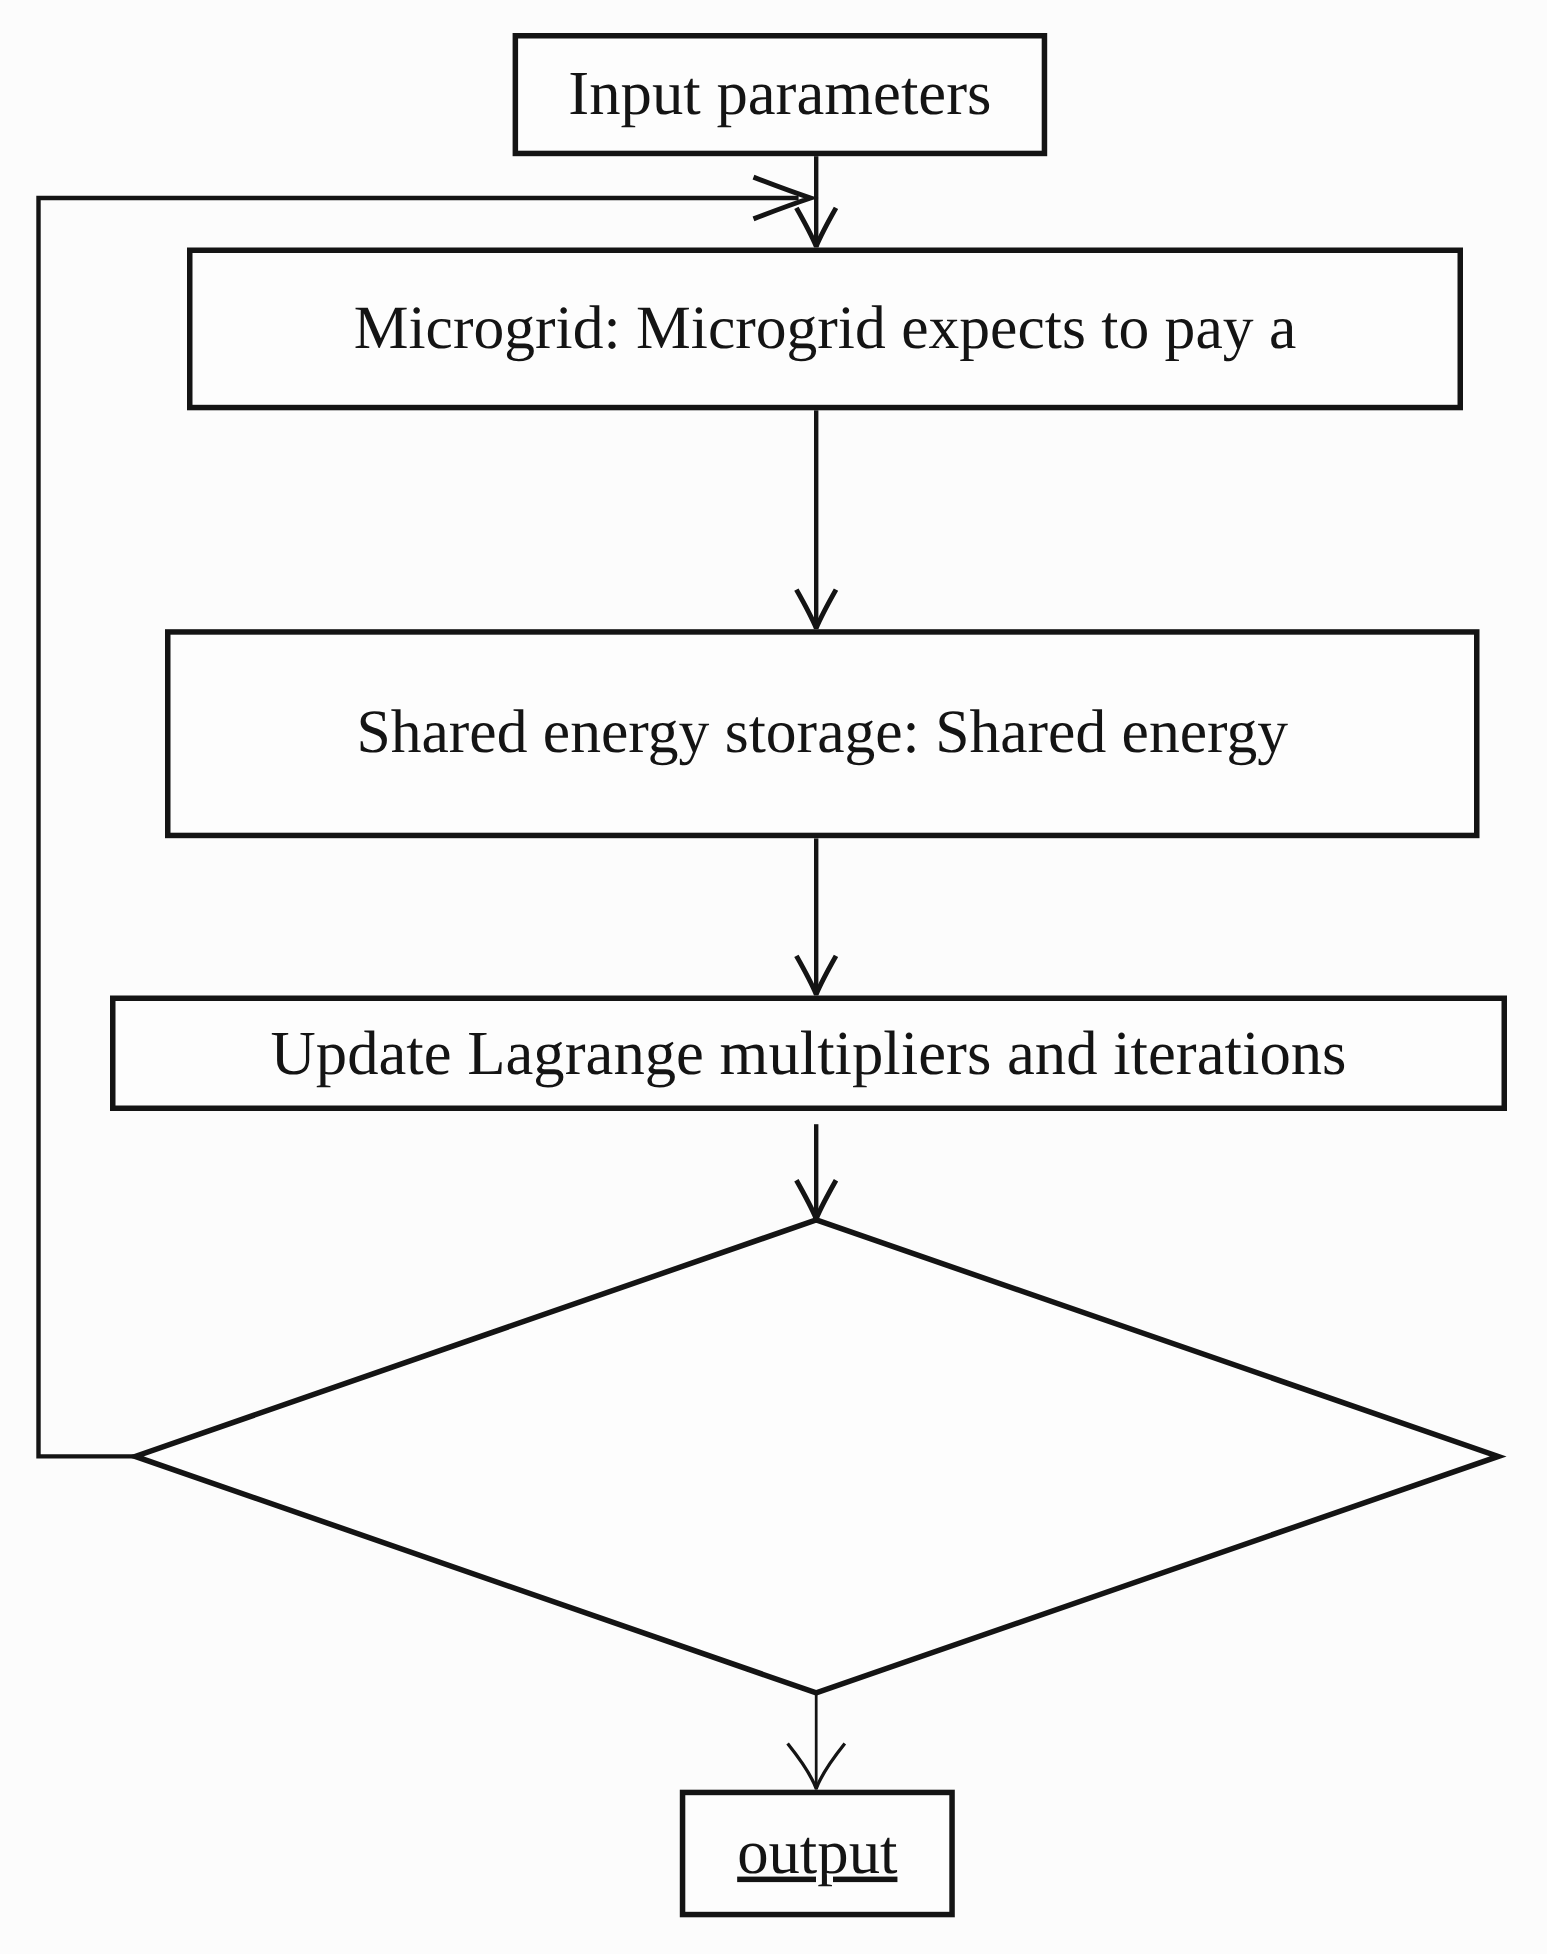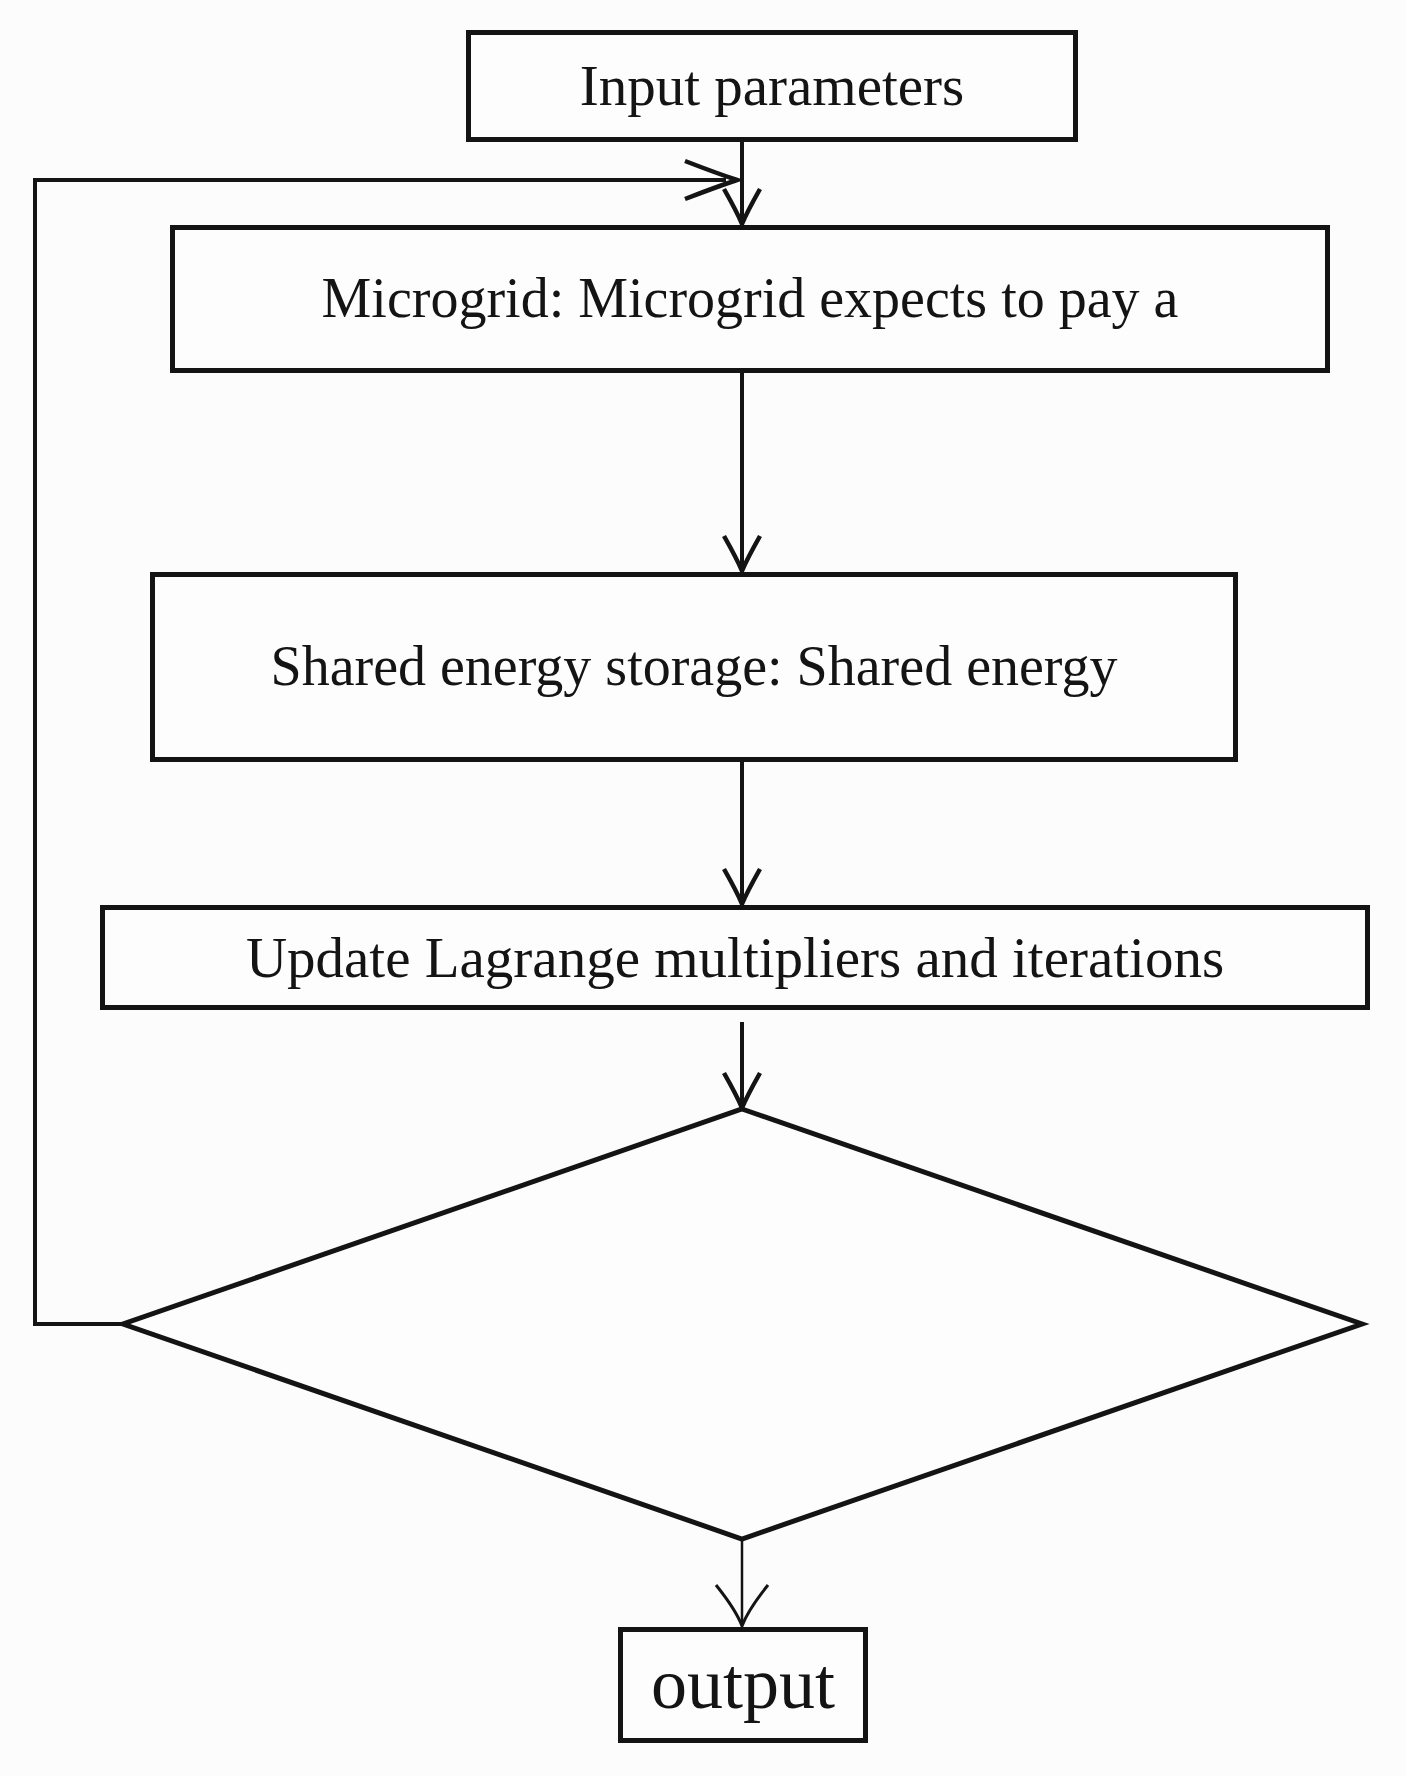--- a/index.html
+++ b/index.html
@@ -24,25 +24,25 @@
     border:5px solid var(--ink);
     display:flex;
     flex-direction:column;
     align-items:center;
     justify-content:center;
     text-align:center;
     line-height:1.32;
     z-index:2;
   }
   .node .ln{white-space:nowrap;}
-  .n-input   {left:466px; top:30px;   width:612px;  height:112px; font-size:57px;}
+  .n-input   {left:466px; top:30px;   width:486px;  height:112px; font-size:57px;}
   .n-micro   {left:170px; top:225px;  width:1160px; height:148px; font-size:56px;}
-  .n-shared  {left:150px; top:572px;  width:1088px; height:190px; font-size:56px; line-height:1.42;}
+  .n-shared  {left:150px; top:572px;  width:1195px; height:190px; font-size:56px; line-height:1.42;}
   .n-update  {left:100px; top:905px;  width:1270px; height:105px; font-size:57px;}
-  .n-output  {left:618px; top:1627px; width:250px;  height:116px; font-size:72px;}
+  .n-output  {left:618px; top:1627px; width:250px;  height:116px; font-size:57px;text-decoration:underline;}
   .n-decision{
     position:absolute;
     left:380px; top:1198px; width:724px;
     background:transparent;border:none;
     text-align:center;
     font-size:55px;
     line-height:1.56;
     z-index:3;
   }
   svg{display:block;}

